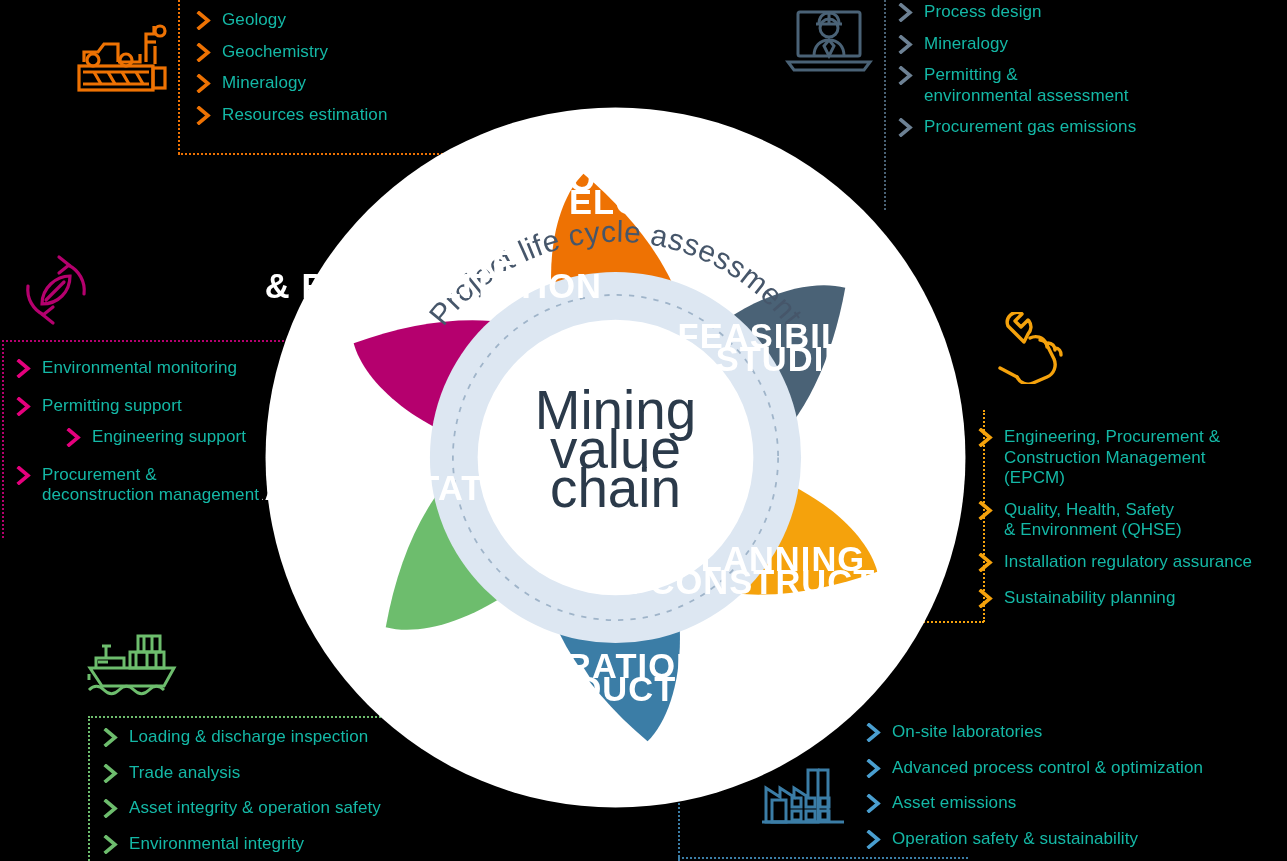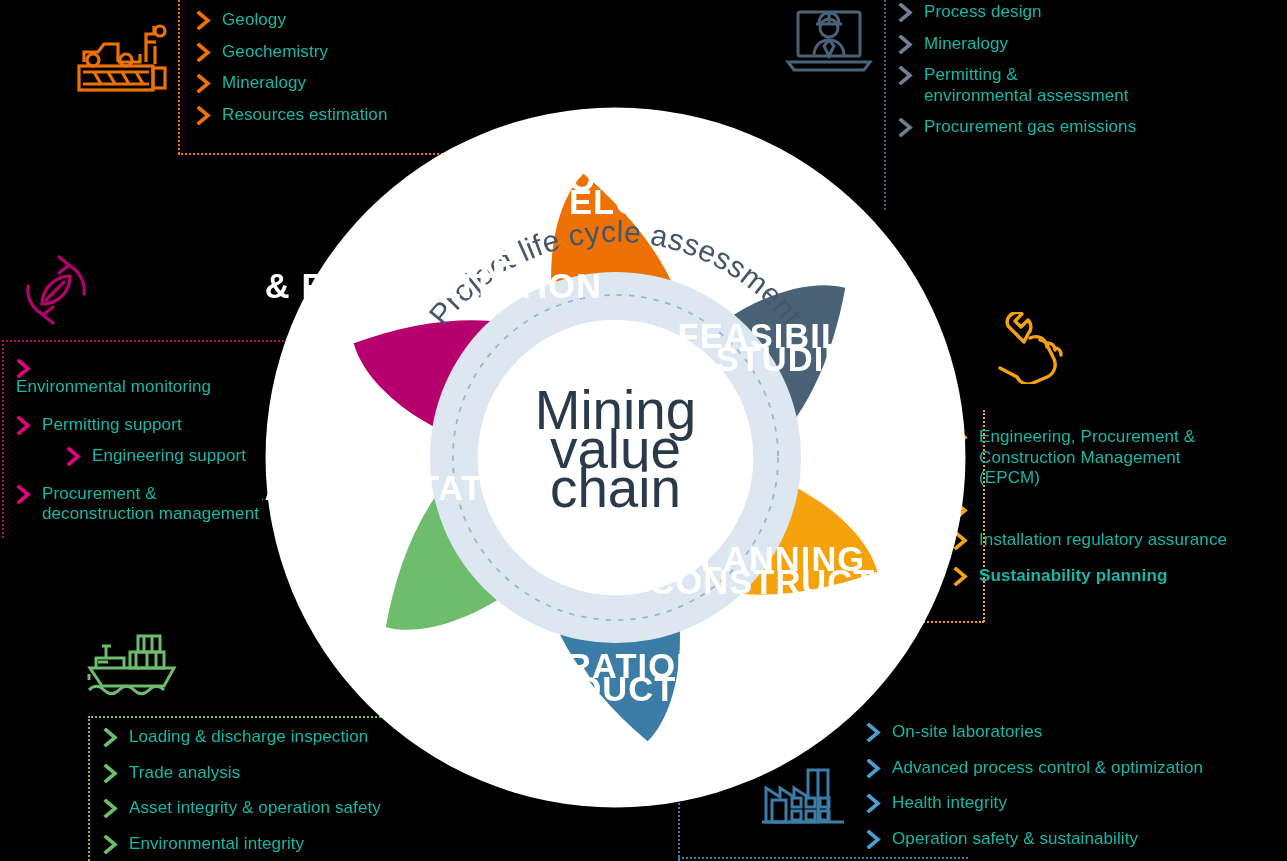--- a/index.html
+++ b/index.html
@@ -198,47 +198,49 @@
     <div class="citem">
       <span class="chev">
           <svg width="17" height="19" viewBox="0 0 17 19">
             <path d="M3 2l9 7.5L3 17" fill="none" stroke="#6d8194" stroke-width="3.6" stroke-linecap="square"></path>
           </svg>
         </span>
       <span class="ctext">Procurement gas emissions</span>
     </div>
   </div>
 
-  <div class="callout" style="left:953px;top:427px;width:290px;">
+  <div class="callout" style="left:978px;top:427px;width:290px;">
     <div class="citem">
       <span class="chev">
           <svg width="17" height="19" viewBox="0 0 17 19">
             <path d="M3 2l9 7.5L3 17" fill="none" stroke="#f5a20c" stroke-width="3.6" stroke-linecap="square"></path>
           </svg>
         </span>
       <span class="ctext">Engineering, Procurement &amp;
 Construction Management
 (EPCM)</span>
     </div>
     <div class="citem" style="margin-top:8px;">
       <span class="chev">
           <svg width="17" height="19" viewBox="0 0 17 19">
             <path d="M3 2l9 7.5L3 17" fill="none" stroke="#f5a20c" stroke-width="3.6" stroke-linecap="square"></path>
           </svg>
         </span>
+      <span class="ctext">Quality, Health, Safety
+&amp; Environment (QHSE)</span>
     </div>
     <div class="citem" style="margin-top:8px;">
       <span class="chev">
           <svg width="17" height="19" viewBox="0 0 17 19">
             <path d="M3 2l9 7.5L3 17" fill="none" stroke="#f5a20c" stroke-width="3.6" stroke-linecap="square"></path>
           </svg>
         </span>
       <span class="ctext">Installation regulatory assurance</span>
     </div>
-    <div class="citem" style="margin-top:16px;font-weight:bold;">
+    <div class="citem" style="margin-top:16px;">
       <span class="chev">
           <svg width="17" height="19" viewBox="0 0 17 19">
             <path d="M3 2l9 7.5L3 17" fill="none" stroke="#f5a20c" stroke-width="3.6" stroke-linecap="square"></path>
           </svg>
         </span>
       <span class="ctext">Sustainability planning</span>
     </div>
   </div>
 
   <div class="callout" style="left:866px;top:722px;width:360px;">
@@ -257,21 +259,21 @@
           </svg>
         </span>
       <span class="ctext">Advanced process control &amp; optimization</span>
     </div>
     <div class="citem" style="margin-bottom:15px;">
       <span class="chev">
           <svg width="17" height="19" viewBox="0 0 17 19">
             <path d="M3 2l9 7.5L3 17" fill="none" stroke="#4a9fd0" stroke-width="3.6" stroke-linecap="square"></path>
           </svg>
         </span>
-      <span class="ctext">Health integrity</span>
+      <span class="ctext">Asset emissions</span>
     </div>
     <div class="citem">
       <span class="chev">
           <svg width="17" height="19" viewBox="0 0 17 19">
             <path d="M3 2l9 7.5L3 17" fill="none" stroke="#4a9fd0" stroke-width="3.6" stroke-linecap="square"></path>
           </svg>
         </span>
       <span class="ctext">Operation safety &amp; sustainability</span>
     </div>
   </div>
@@ -305,21 +307,21 @@
       <span class="chev">
           <svg width="17" height="19" viewBox="0 0 17 19">
             <path d="M3 2l9 7.5L3 17" fill="none" stroke="#6dbd6d" stroke-width="3.6" stroke-linecap="square"></path>
           </svg>
         </span>
       <span class="ctext">Environmental integrity</span>
     </div>
   </div>
 
   <div class="callout" style="left:16px;top:358px;width:280px;">
-    <div class="citem" style="margin-bottom:17px;flex-direction:column;">
+    <div class="citem" style="margin-bottom:17px;">
       <span class="chev">
           <svg width="17" height="19" viewBox="0 0 17 19">
             <path d="M3 2l9 7.5L3 17" fill="none" stroke="#e5007d" stroke-width="3.6" stroke-linecap="square"></path>
           </svg>
         </span>
       <span class="ctext">Environmental monitoring</span>
     </div>
     <div class="citem" style="margin-bottom:11px;">
       <span class="chev">
           <svg width="17" height="19" viewBox="0 0 17 19">

